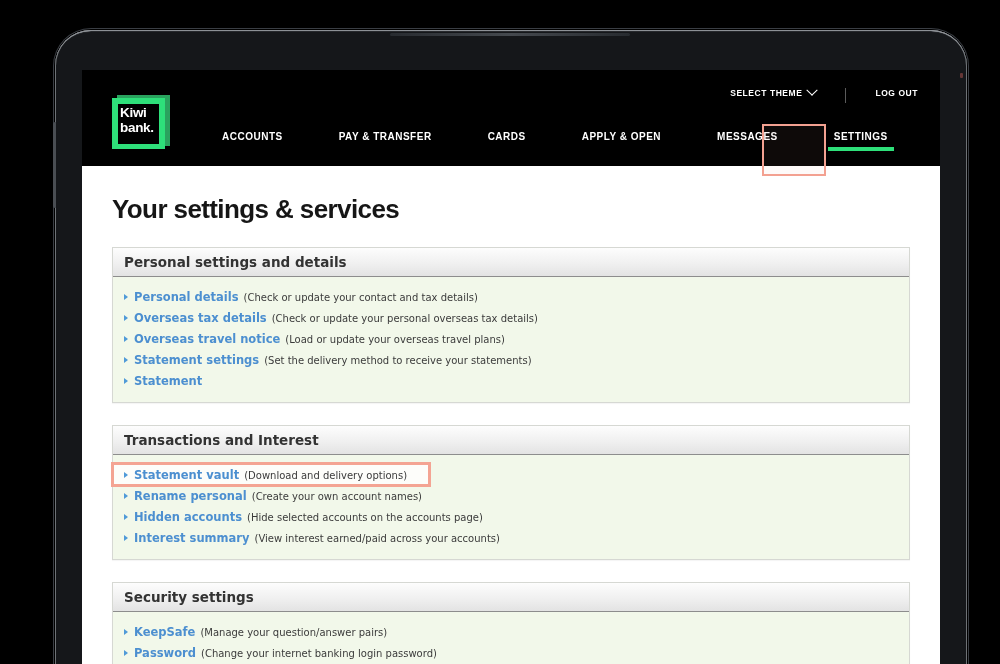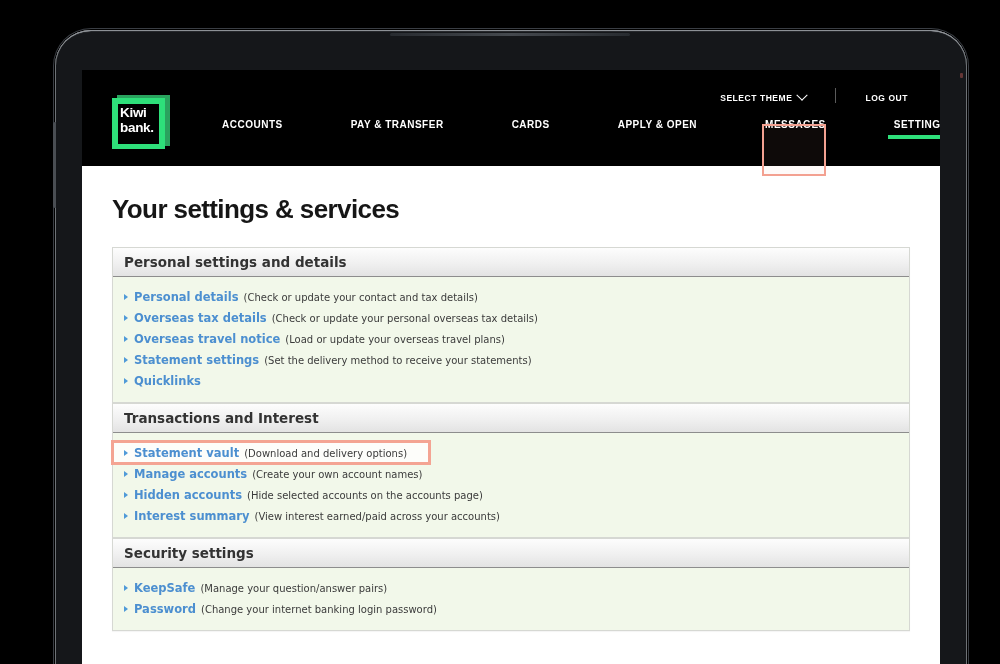--- a/index.html
+++ b/index.html
@@ -125,24 +125,24 @@
     color: #ffffff;
     font-size: 13.5px;
     font-weight: 700;
     line-height: 14.5px;
     letter-spacing: -0.3px;
     white-space: pre-line;
   }
 
   #header-utility {
     position: absolute;
-    right: 18px;
+    right: 8px;
     top: 18px;
     display: flex;
-    align-items: flex-end;
+    align-items: flex-start;
     gap: 15px;
   }
   .util-link {
     color: #ffffff;
     font-size: 8.5px;
     font-weight: 700;
     letter-spacing: 0.55px;
     display: flex;
     align-items: center;
     gap: 6px;
@@ -160,25 +160,25 @@
     height: 8px;
     border-right: 1.6px solid #ffffff;
     border-bottom: 1.6px solid #ffffff;
     transform: rotate(45deg) translate(-2px,-2px);
   }
 
   #main-nav {
     position: absolute;
     left: 140px;
     right: 8px;
-    bottom: 12px;
+    bottom: 0;
     height: 42px;
     display: flex;
     align-items: flex-start;
-    gap: 12px;
+    gap: 0;
   }
   .nav-item {
     position: relative;
     color: #ffffff;
     font-size: 10px;
     font-weight: 700;
     letter-spacing: 0.5px;
     padding: 7px 0 0 0;
     margin-right: 56px;
     cursor: pointer;
@@ -218,20 +218,21 @@
     font-size: 26px;
     font-weight: 700;
     color: #161616;
     letter-spacing: -0.6px;
     margin: 8px 0 22px 0;
   }
 
   .panel {
     background: #f2f8ea;
     border: 1px solid #d6d8d3;
+    margin-bottom: 22px;
     box-shadow: 0 1px 1px rgba(0,0,0,0.04);
   }
   .panel-header {
     height: 29px;
     background: linear-gradient(180deg,#fdfdfd 0%,#f0f0f0 55%,#e3e3e3 100%);
     border-bottom: 1px solid #8d8d8d;
     display: flex;
     align-items: center;
     padding-left: 11px;
     font-size: 13.5px;
@@ -349,35 +350,35 @@
               <span class="row-link">Overseas travel notice</span>
               <span class="row-desc">(Load or update your overseas travel plans)</span>
             </div>
             <div class="panel-row">
               <span class="row-bullet"></span>
               <span class="row-link">Statement settings</span>
               <span class="row-desc">(Set the delivery method to receive your statements)</span>
             </div>
             <div class="panel-row">
               <span class="row-bullet"></span>
-              <span class="row-link">Quicklinks</span>
+              <span class="row-link">Statement</span>
             </div>
           </div>
         </div>
         <div class="panel">
           <div class="panel-header">Transactions and Interest</div>
           <div class="panel-body">
             <div class="panel-row highlighted">
               <span class="row-bullet"></span>
               <span class="row-link">Statement vault</span>
               <span class="row-desc">(Download and delivery options)</span>
             </div>
             <div class="panel-row">
               <span class="row-bullet"></span>
-              <span class="row-link">Manage accounts</span>
+              <span class="row-link">Rename personal</span>
               <span class="row-desc">(Create your own account names)</span>
             </div>
             <div class="panel-row">
               <span class="row-bullet"></span>
               <span class="row-link">Hidden accounts</span>
               <span class="row-desc">(Hide selected accounts on the accounts page)</span>
             </div>
             <div class="panel-row">
               <span class="row-bullet"></span>
               <span class="row-link">Interest summary</span>

